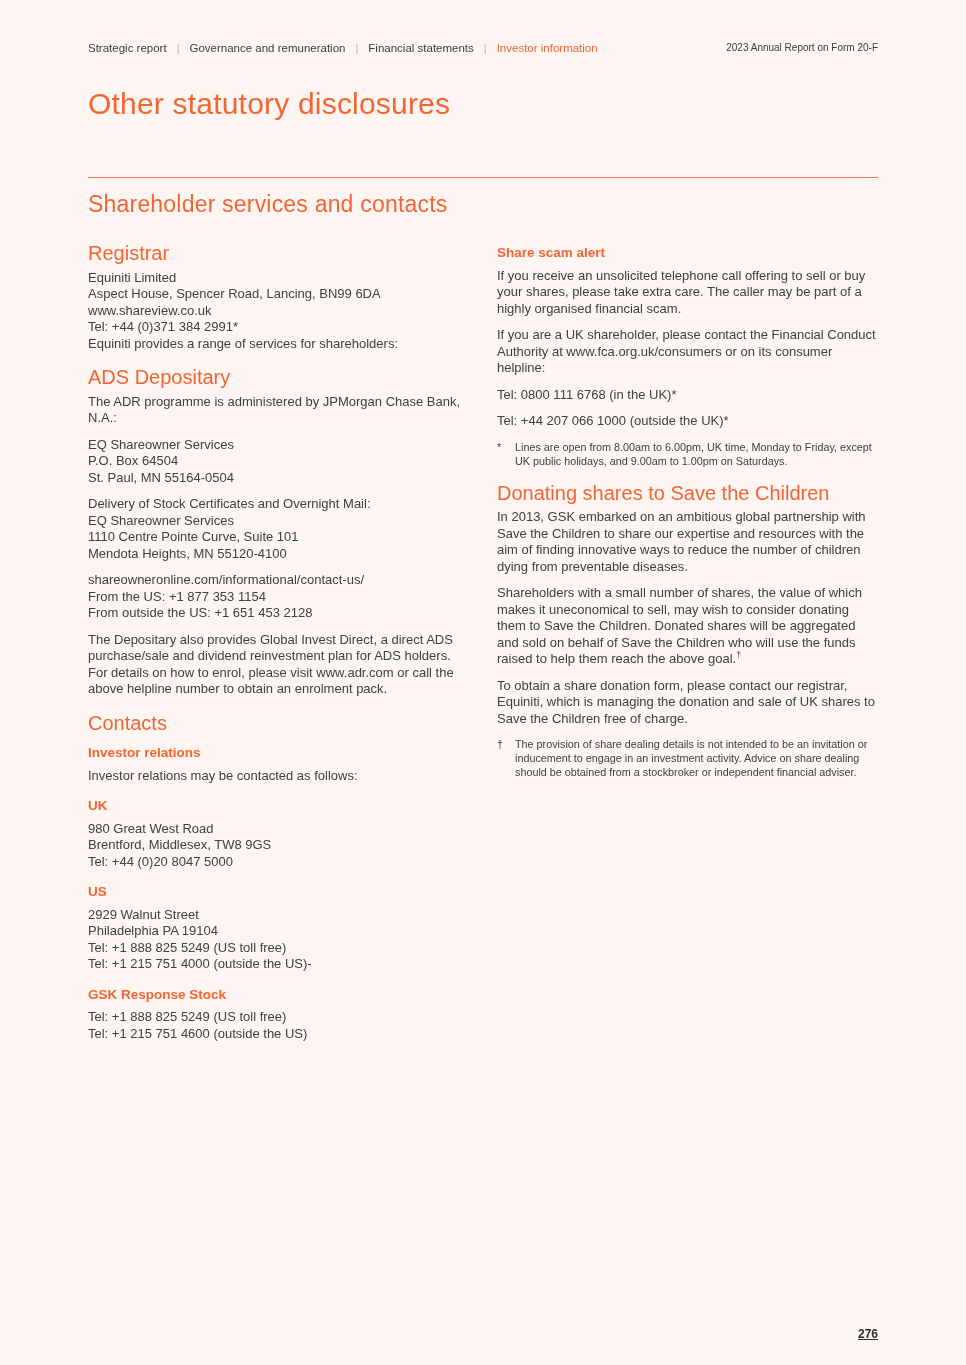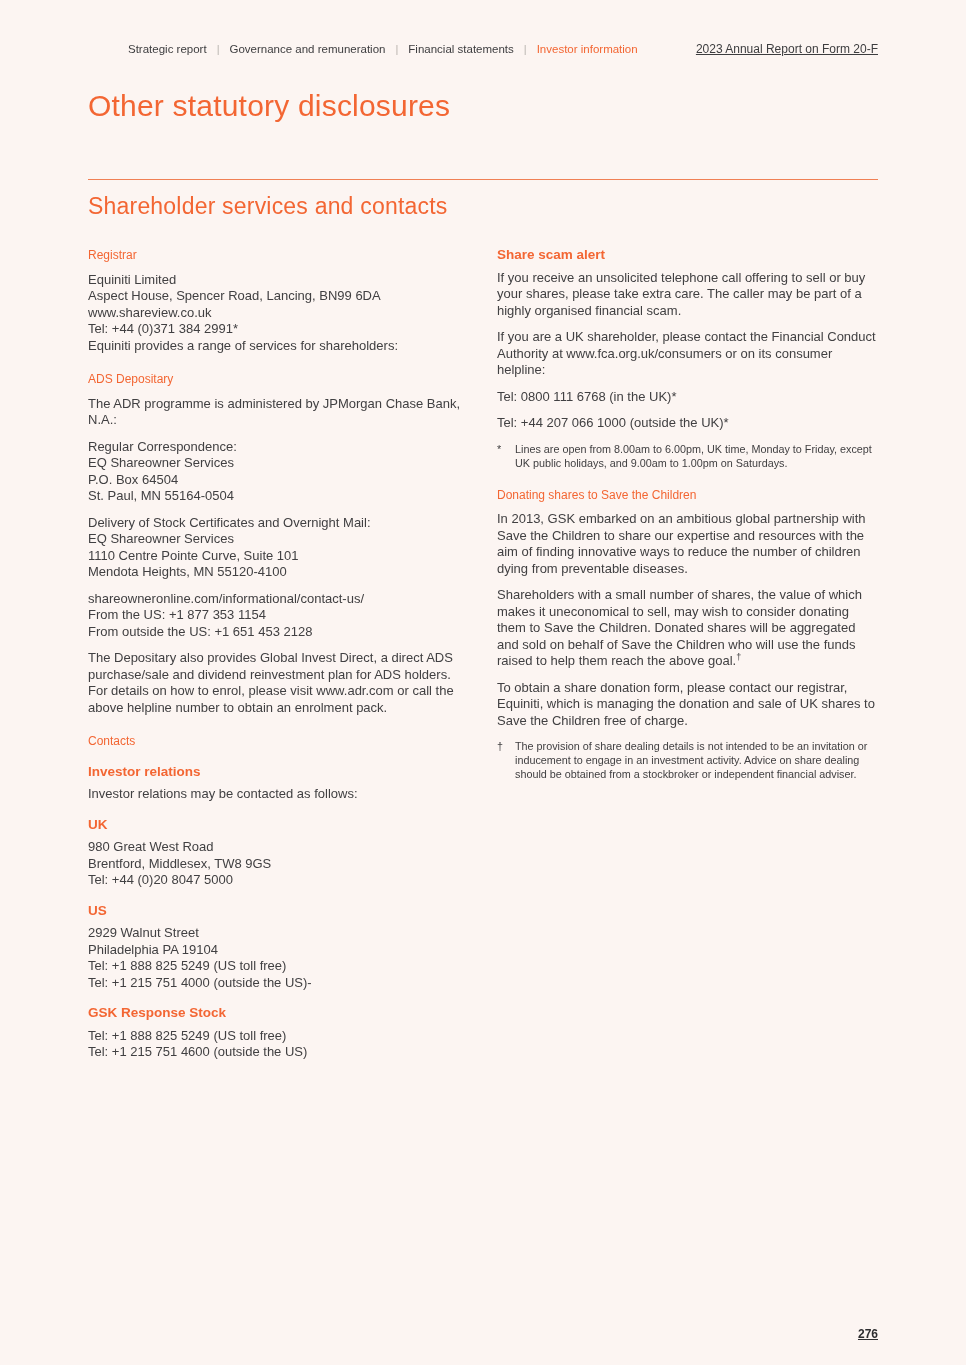--- a/index.html
+++ b/index.html
@@ -11,33 +11,33 @@
   html,body{margin:0;padding:0;}
   body{
     width:966px;height:1365px;
     background:var(--bg);
     color:var(--text);
     font-family:"Liberation Sans", sans-serif;
     position:relative;
     overflow:hidden;
   }
   .page{padding:42px 88px 0 88px;position:relative;height:100%;}
-  .topnav{display:flex;justify-content:space-between;align-items:center;font-size:11.5px;color:#3d3d3f;margin-left:40px;}
+  .topnav{display:flex;justify-content:space-between;align-items:flex-start;font-size:11.5px;color:#3d3d3f;}
   .nav-left{display:flex;align-items:center;}
   .nav-item{white-space:nowrap;}
   .nav-item.active{color:var(--accent);}
   .nav-sep{color:#b9b4af;margin:0 10px;font-size:11px;}
-  .nav-right{font-size:12px;color:#3d3d3f;text-decoration:underline;}
+  .nav-right{font-size:10px;color:#3d3d3f;}
   h1{font-size:30px;font-weight:400;color:var(--accent);margin:33px 0 2px 0;letter-spacing:0.2px;}
   hr.title-rule{border:none;border-top:1px solid #f08055;margin:56px 0 0 0;}
   h2{font-size:23px;font-weight:400;color:var(--accent);margin:13px 0 0 0;letter-spacing:0.2px;}
   .columns{display:flex;gap:28px;margin-top:27px;}
   .col{width:381px;font-size:13px;line-height:16.5px;}
   .col > :first-child{margin-top:0;}
-  h3{font-size:12px;font-weight:400;color:var(--accent);margin:17px 0 8px 0;}
+  h3{font-size:20px;font-weight:400;color:var(--accent);margin:17px 0 8px 0;}
   h4{font-size:13.5px;font-weight:700;color:var(--accent);margin:14px 0 6px 0;}
   p{margin:0 0 10px 0;}
   .block{margin:0 0 10px 0;}
   .line{margin:0;}
   .footnote{display:flex;font-size:10.8px;line-height:14px;margin:3px 0 11px 0;color:#414042;}
   .fn-marker{width:18px;flex-shrink:0;}
   sup{font-size:9px;line-height:0;}
   .page-number{position:absolute;right:88px;bottom:24px;font-size:12px;font-weight:700;color:#2e2e30;text-decoration:underline;}
 </style>
 </head>
@@ -73,21 +73,20 @@
         <div class="line">Equiniti Limited</div>
         <div class="line">Aspect House, Spencer Road, Lancing, BN99 6DA</div>
         <div class="line">www.shareview.co.uk</div>
         <div class="line">Tel: +44 (0)371 384 2991*</div>
         <div class="line">Equiniti provides a range of services for shareholders:</div>
       </div>
 
       <h3>ADS Depositary</h3>
       <p>The ADR programme is administered by JPMorgan Chase Bank, N.A.:</p>
       <div class="block">
-        <div class="line">Regular Correspondence:</div>
         <div class="line">EQ Shareowner Services</div>
         <div class="line">P.O. Box 64504</div>
         <div class="line">St. Paul, MN 55164-0504</div>
       </div>
       <div class="block">
         <div class="line">Delivery of Stock Certificates and Overnight Mail:</div>
         <div class="line">EQ Shareowner Services</div>
         <div class="line">1110 Centre Pointe Curve, Suite 101</div>
         <div class="line">Mendota Heights, MN 55120-4100</div>
       </div>

